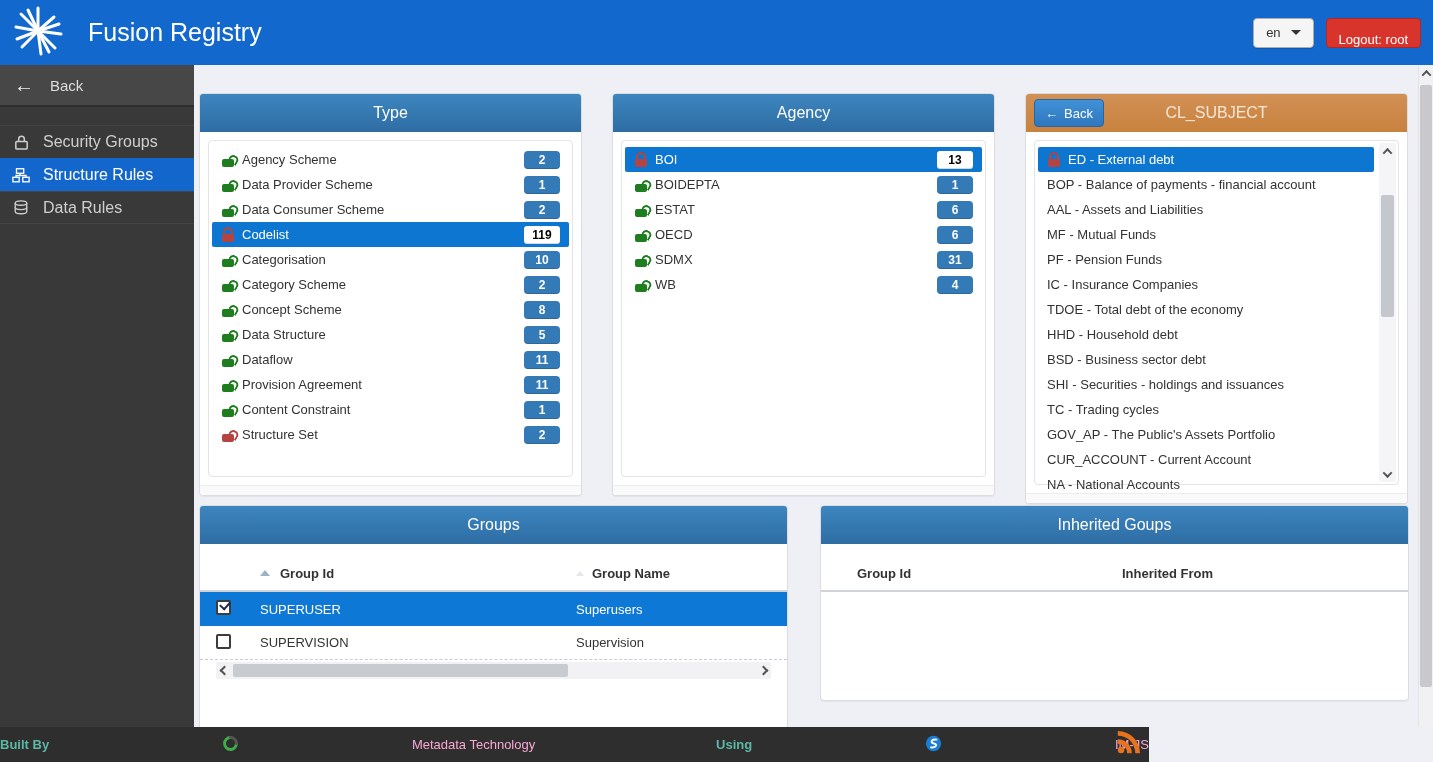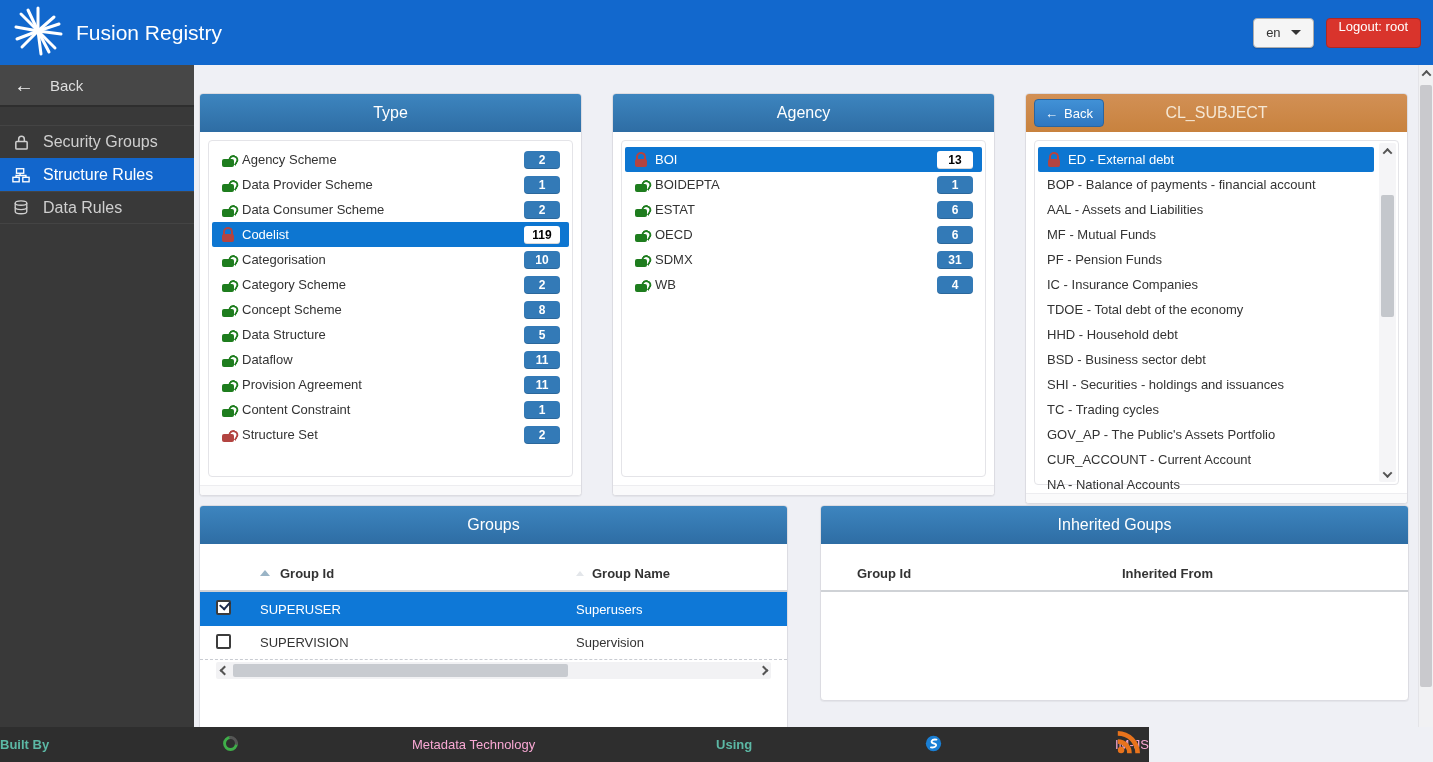--- a/index.html
+++ b/index.html
@@ -3,25 +3,25 @@
 <meta charset="utf-8">
 <style>
   *{box-sizing:border-box;margin:0;padding:0}
   html,body{width:1433px;height:762px;overflow:hidden}
   body{font-family:"Liberation Sans",sans-serif;background:#eff0f5}
   .page{position:relative;width:1433px;height:762px;overflow:hidden;background:#eff0f5}
 
   
   .topbar{position:absolute;top:0;left:0;width:1433px;height:65px;background:#1268cd;display:flex;align-items:center;padding:0 12px;z-index:5}
   .brand{display:flex;align-items:center;gap:12px}
-  .brand-title{color:#fff;font-size:21px;margin-left:0}
+  .brand-title{color:#fff;font-size:25px;margin-left:12px}
   .top-right{margin-left:auto;display:flex;align-items:center;gap:12px}
   .lang-btn{height:30px;padding:0 12px;background:#f5f5f5;border:1px solid #adadad;border-radius:4px;display:flex;align-items:center;gap:10px;font-size:13px;color:#333;cursor:pointer;box-shadow:0 1px 1px rgba(0,0,0,.15)}
   .caret-down{width:0;height:0;border-left:5px solid transparent;border-right:5px solid transparent;border-top:5px solid #333}
-  .logout-btn{height:30px;padding:0 12px;background:#d9342c;border:1px solid #ac2925;border-radius:4px;color:#fff;font-size:13px;display:flex;align-items:flex-start;cursor:pointer}
+  .logout-btn{height:30px;padding:0 12px;background:#d9342c;border:1px solid #ac2925;border-radius:4px;color:#fff;font-size:13px;display:flex;align-items:flex-end;cursor:pointer}
 
   
   .sidebar{position:absolute;top:65px;left:0;width:194px;bottom:35px;background:#393939}
   .back-band{height:42px;background:#474747;border-bottom:2px solid #2e2e2e;display:flex;align-items:center;gap:16px;padding:0 14px;color:#ddd;font-size:15px;cursor:pointer}
   .back-arrow{color:#eee;font-size:20px;font-weight:bold}
   .side-menu{margin-top:18px}
   .side-item{height:33px;display:flex;align-items:center;gap:13px;padding:0 12px;color:#cfcfcf;font-size:16px;border-top:1px solid #444;cursor:pointer}
   .side-item:last-child{border-bottom:1px solid #444}
   .side-item.sel{background:#1266cc;color:#fff;border-color:#1266cc}
   .side-ico{width:18px;height:18px;flex:0 0 18px;display:flex;align-items:center;justify-content:center}

